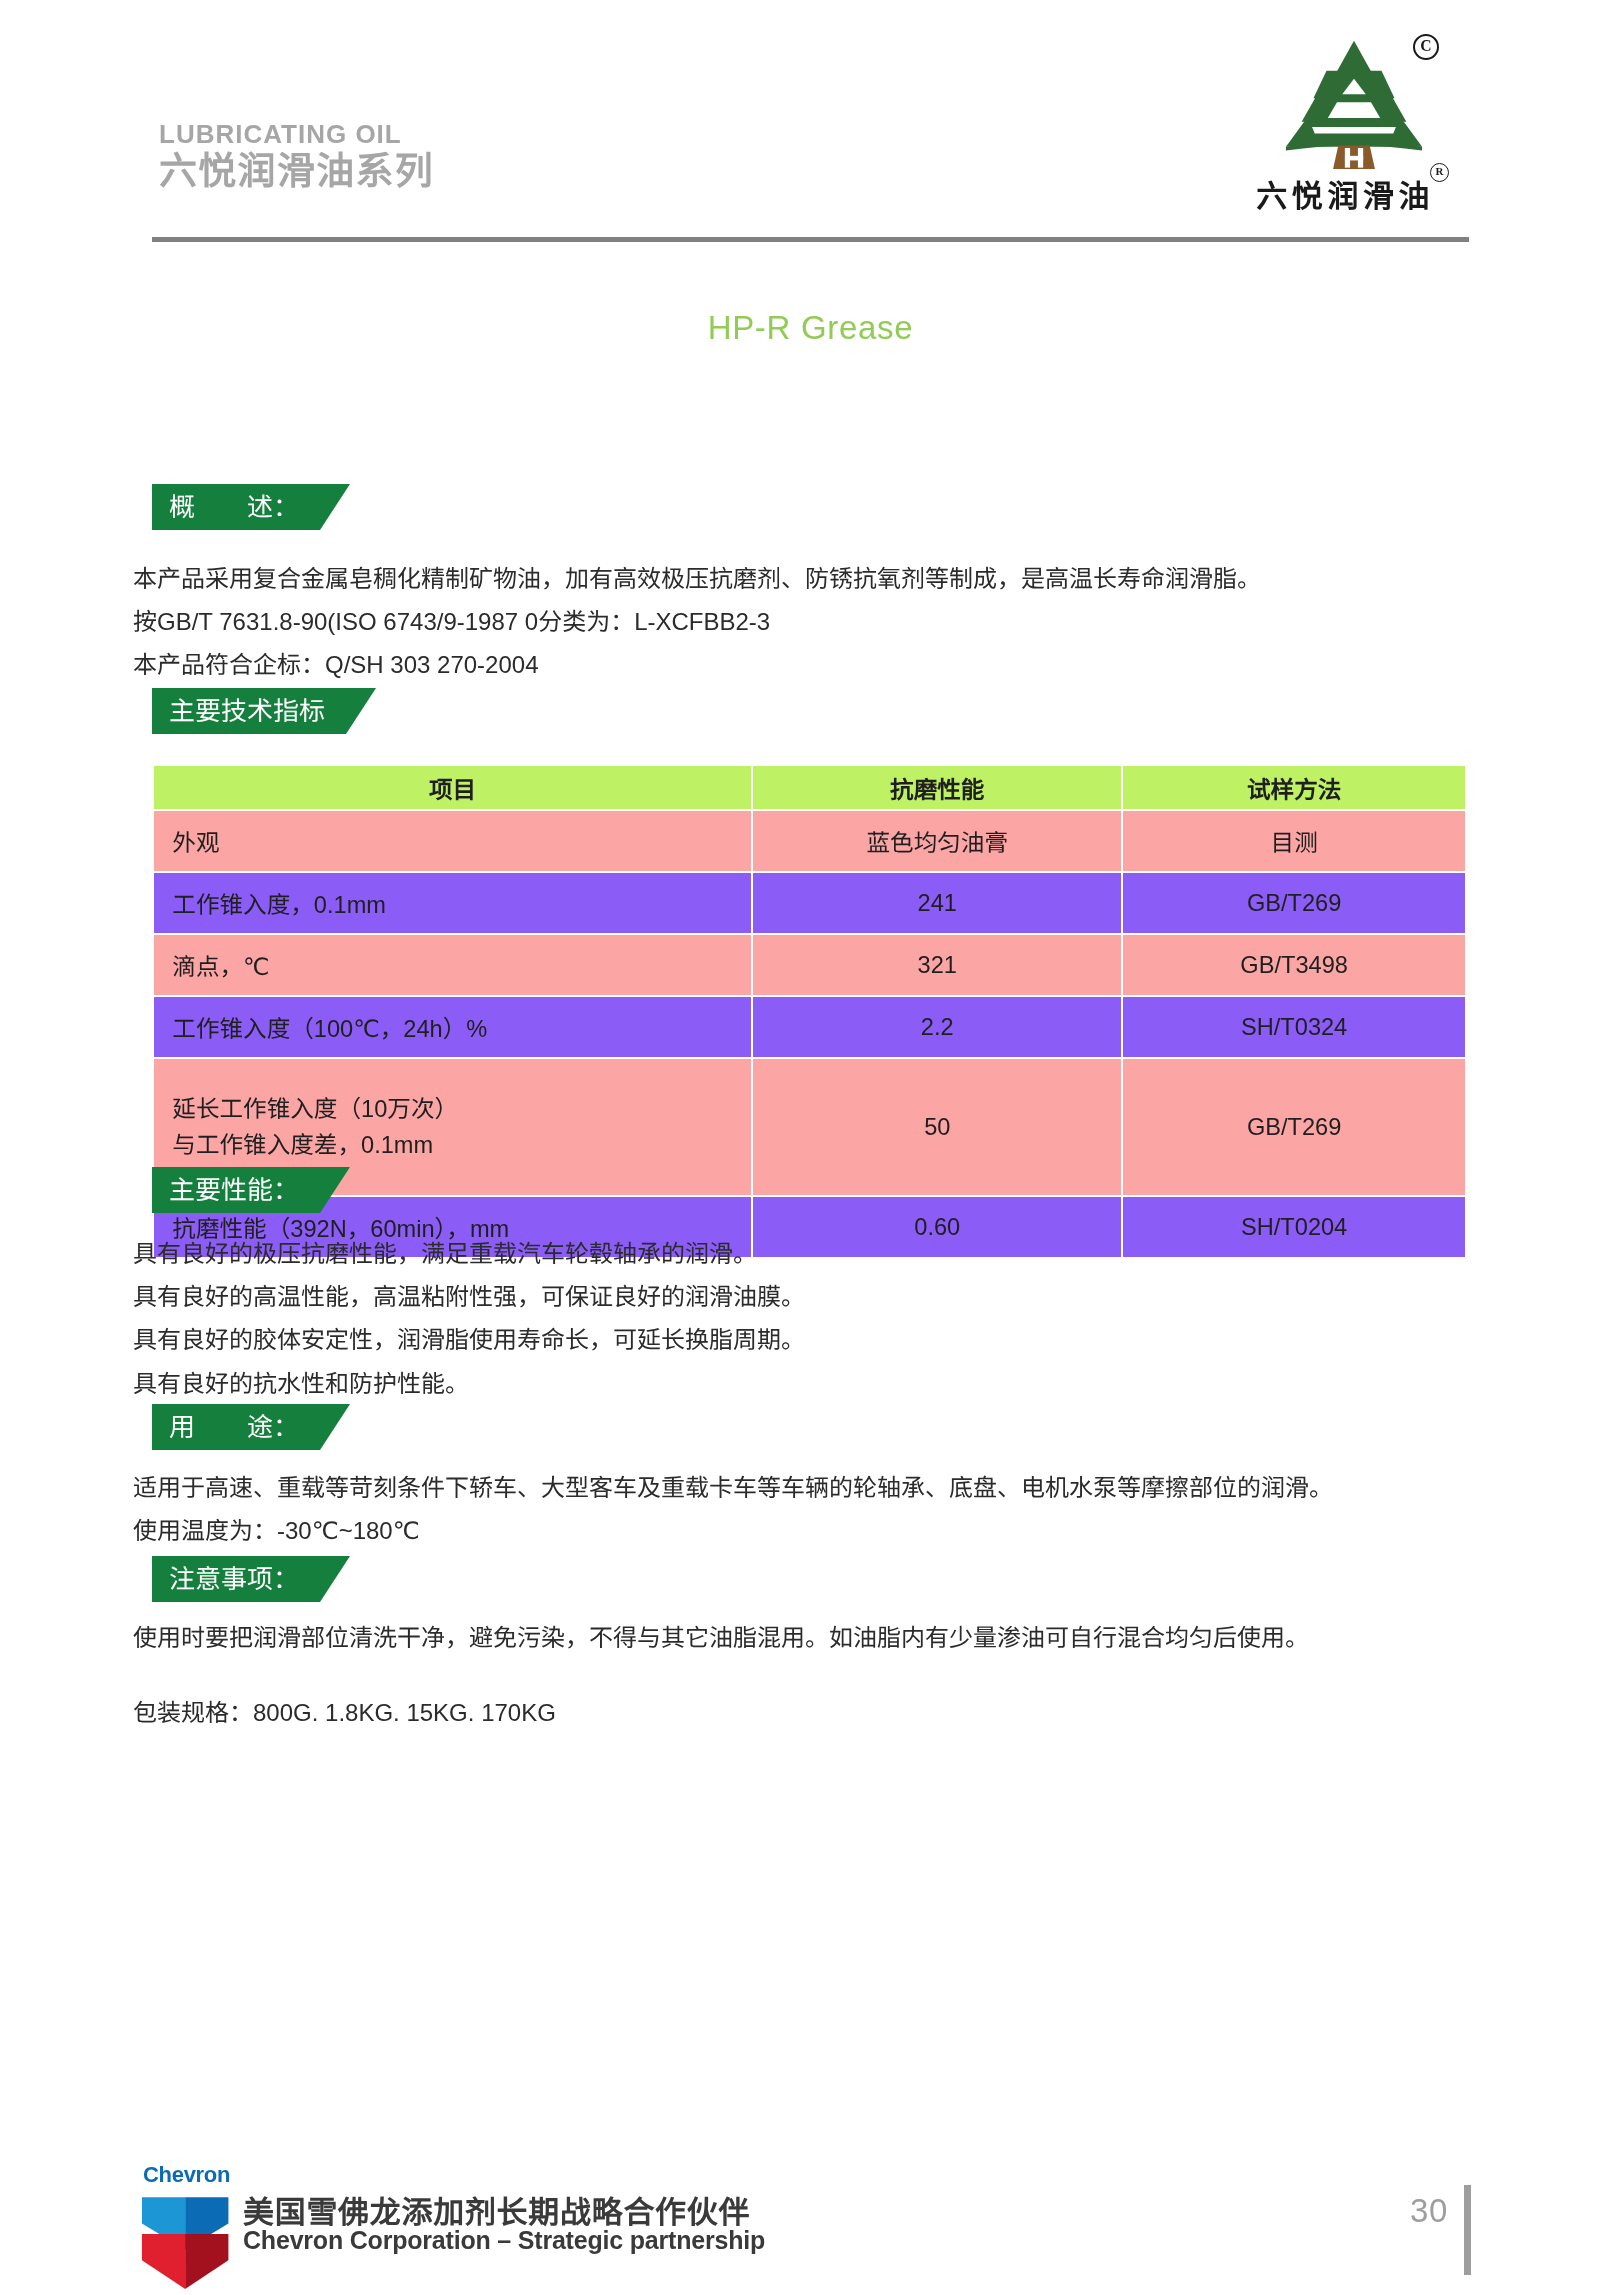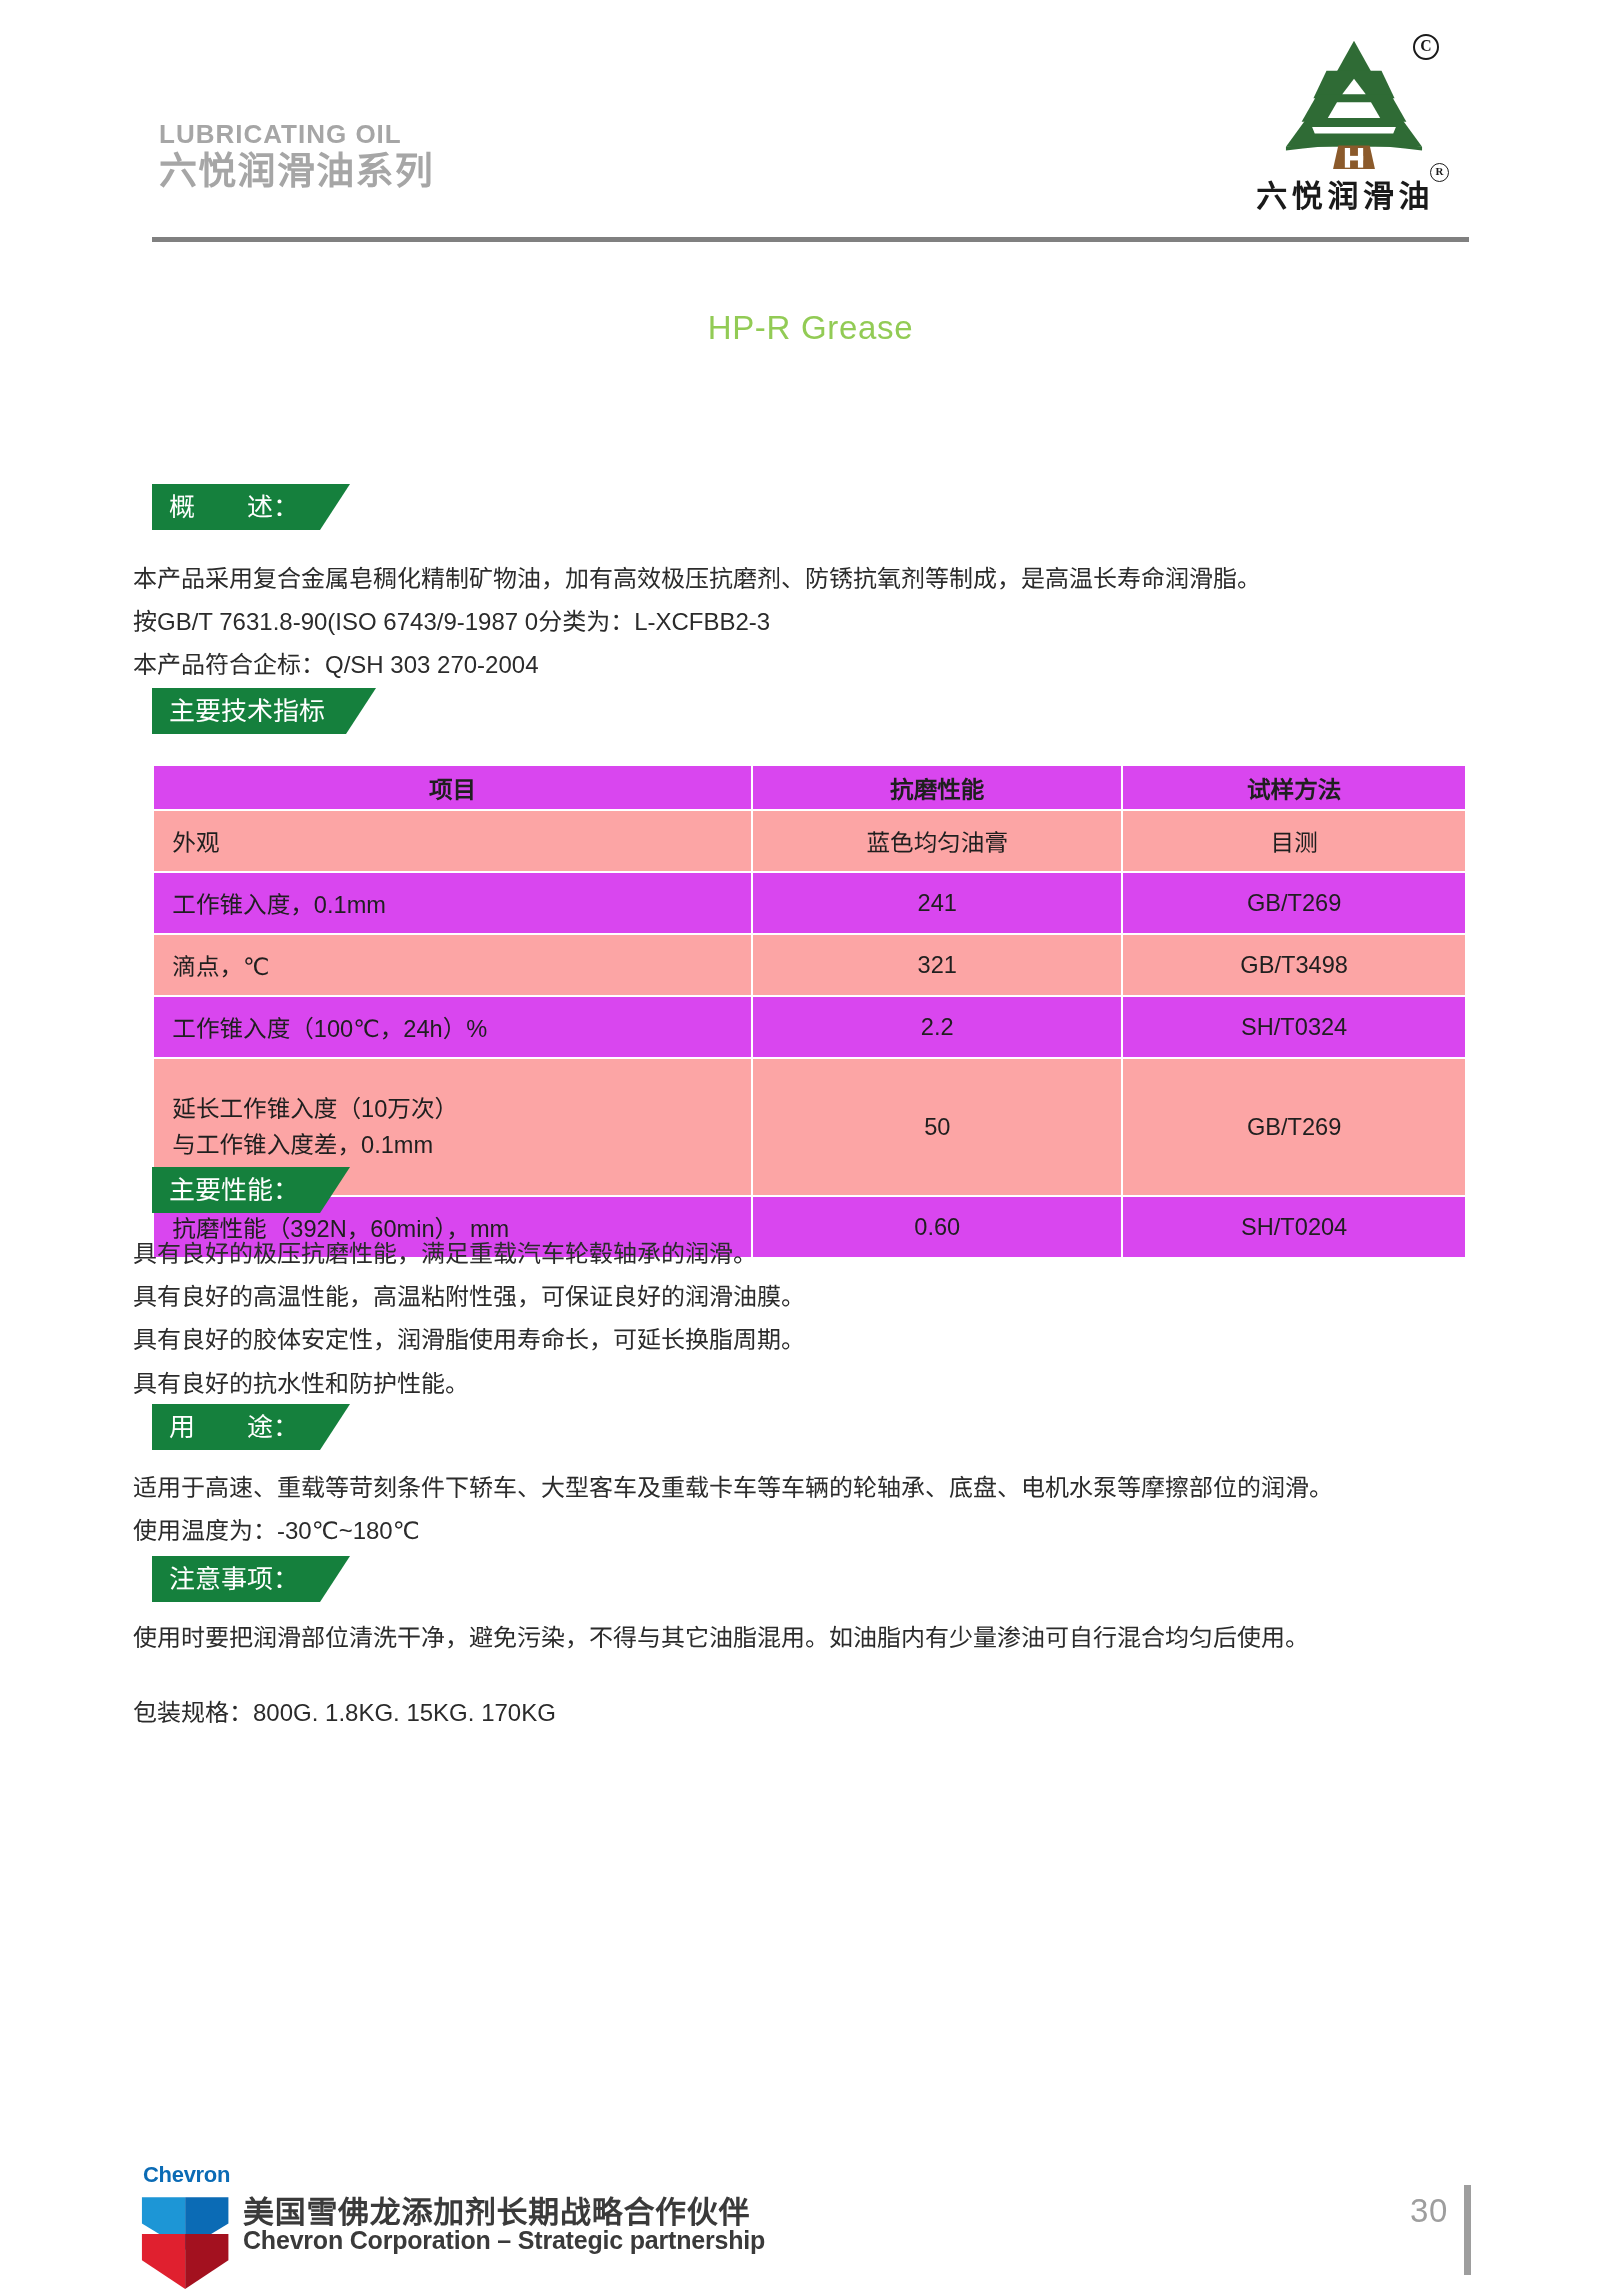--- a/index.html
+++ b/index.html
@@ -164,26 +164,26 @@
     font-size: 23.6px;
     font-weight: normal;
     color: #1f1f1f;
     vertical-align: middle;
   }
   .col-item   { width: 589px; }
   .col-value  { width: 363px; }
   .col-method { width: 337px; }
 
   .spec-table thead th {
-    background: #d946ef;
+    background: #bef264;
     height: 43px;
     text-align: center;
     font-weight: bold;
   }
-  .row-green td  { background: #d946ef; }
+  .row-green td  { background: #8b5cf6; }
   .row-grey  td  { background: #fca5a5; }
 
   .cell-item   { text-align: left; padding-left: 18.3px !important; }
   .cell-center { text-align: center; }
 
   .r-tall td { height: 60px; }
   .r-xtall td { height: 118px; }
   .cell-multiline { line-height: 1.55; padding: 9.2px 0 9.2px 18.3px !important; }
 
   

